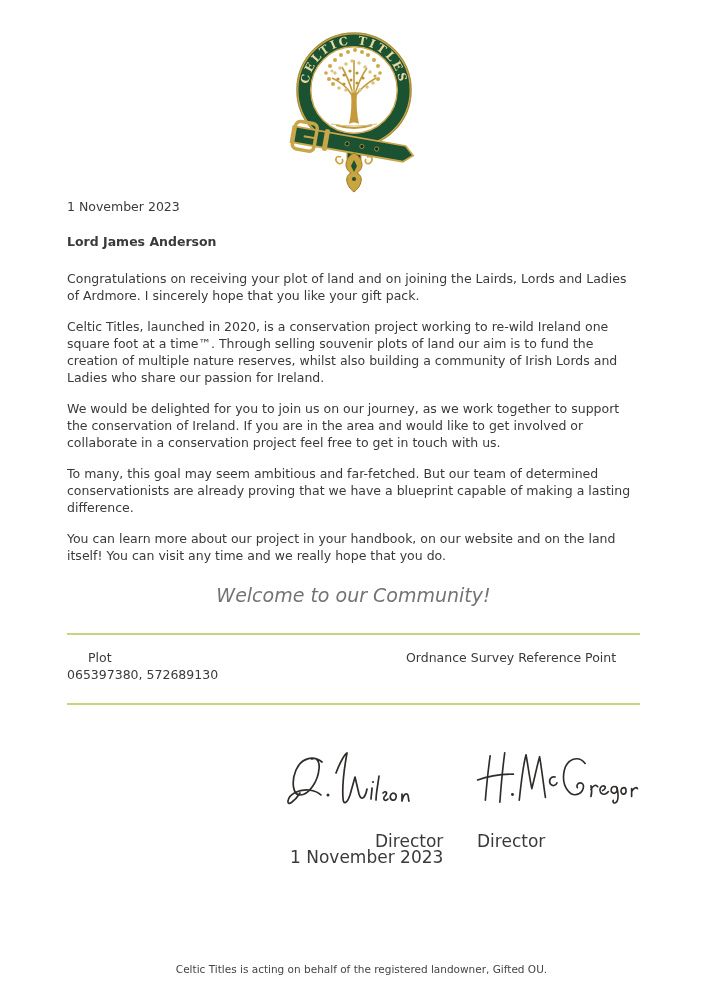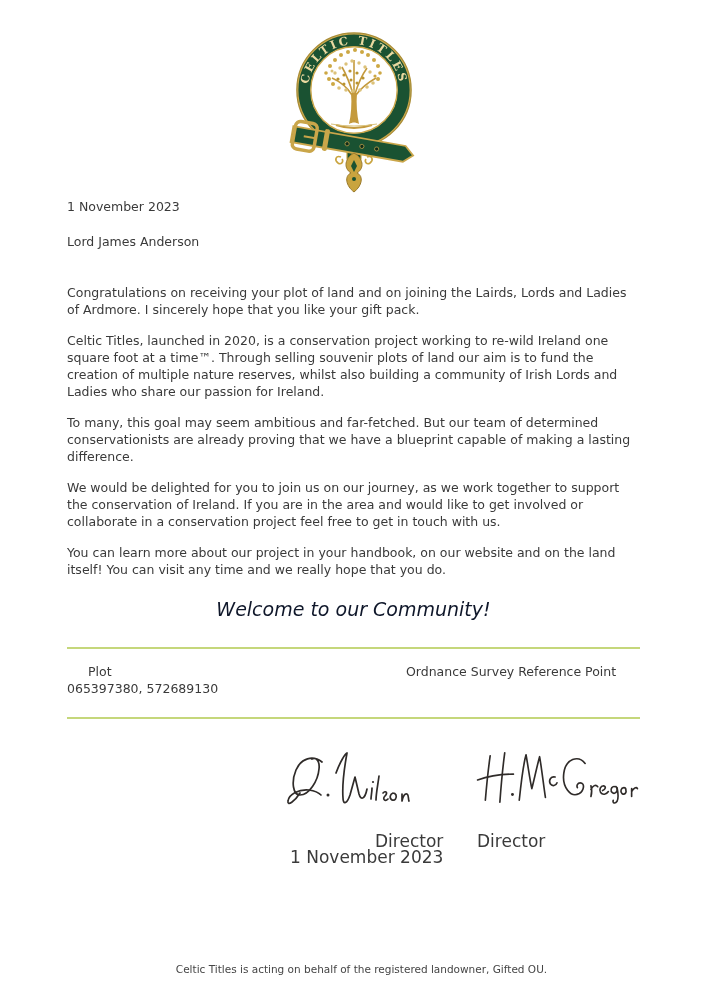--- a/index.html
+++ b/index.html
@@ -5,25 +5,25 @@
   html,body{margin:0;padding:0;background:#ffffff;}
   .page{
     position:relative;width:707px;height:1000px;background:#ffffff;
     font-family:"DejaVu Sans",sans-serif;color:#3a3a3a;overflow:hidden;
   }
   
   .logo{position:absolute;top:27px;left:50%;transform:translateX(-50%);width:130px;height:170px;}
   
   .letter{position:absolute;top:198px;left:67px;width:573px;font-size:12.5px;line-height:17px;}
   .date-line{margin:0 0 18px;}
-  .addressee{margin:0 0 34px;}
+  .addressee{margin:0 0 20px;font-weight:bold;}
   p.para{margin:0 0 14px;}
   .welcome{
     margin:18px 0 0;text-align:center;font-style:italic;
-    font-size:19px;line-height:26px;color:#0f172a;font-weight:400;
+    font-size:19px;line-height:26px;color:#737373;font-weight:400;
   }
   .sep{height:2px;background:#c5d77b;border:none;margin:0;}
   .sep-top{margin-top:25px;}
   .sep-bottom{margin-top:20px;}
   .plot-grid{display:grid;grid-template-columns:318px 1fr;margin-top:14px;line-height:17px;}
   .plot-label{white-space:nowrap;margin-left:21px;}
   .plot-value{white-space:nowrap;}
   
   .sig-script-1{position:absolute;left:286px;top:749px;width:128px;height:66px;}
   .sig-script-2{position:absolute;left:476px;top:747px;width:164px;height:62px;}
@@ -129,22 +129,22 @@
       <circle cx="65" cy="152" r="2" fill="#1a5232"></circle>
     </g>
   </svg>
 
   <div class="letter">
     <p class="date-line">1 November 2023</p>
     <p class="addressee">Lord James Anderson</p>
 
     <p class="para">Congratulations on receiving your plot of land and on joining the Lairds, Lords and Ladies of Ardmore. I sincerely hope that you like your gift pack.</p>
     <p class="para">Celtic Titles, launched in 2020, is a conservation project working to re-wild Ireland one square foot at a time™. Through selling souvenir plots of land our aim is to fund the creation of multiple nature reserves, whilst also building a community of Irish Lords and Ladies who share our passion for Ireland.</p>
+    <p class="para">We would be delighted for you to join us on our journey, as we work together to support the conservation of Ireland. If you are in the area and would like to get involved or collaborate in a conservation project feel free to get in touch with us.</p>
     <p class="para">To many, this goal may seem ambitious and far-fetched. But our team of determined conservationists are already proving that we have a blueprint capable of making a lasting difference.</p>
-    <p class="para">We would be delighted for you to join us on our journey, as we work together to support the conservation of Ireland. If you are in the area and would like to get involved or collaborate in a conservation project feel free to get in touch with us.</p>
     <p class="para">You can learn more about our project in your handbook, on our website and on the land itself! You can visit any time and we really hope that you do.</p>
 
     <h2 class="welcome">Welcome to our Community!</h2>
 
     <hr class="sep sep-top">
 
     <div class="plot-grid">
       <span class="plot-label">Plot</span>
       <span class="plot-label">Ordnance Survey Reference Point</span>
       <span class="plot-value">065397380, 572689130</span>

